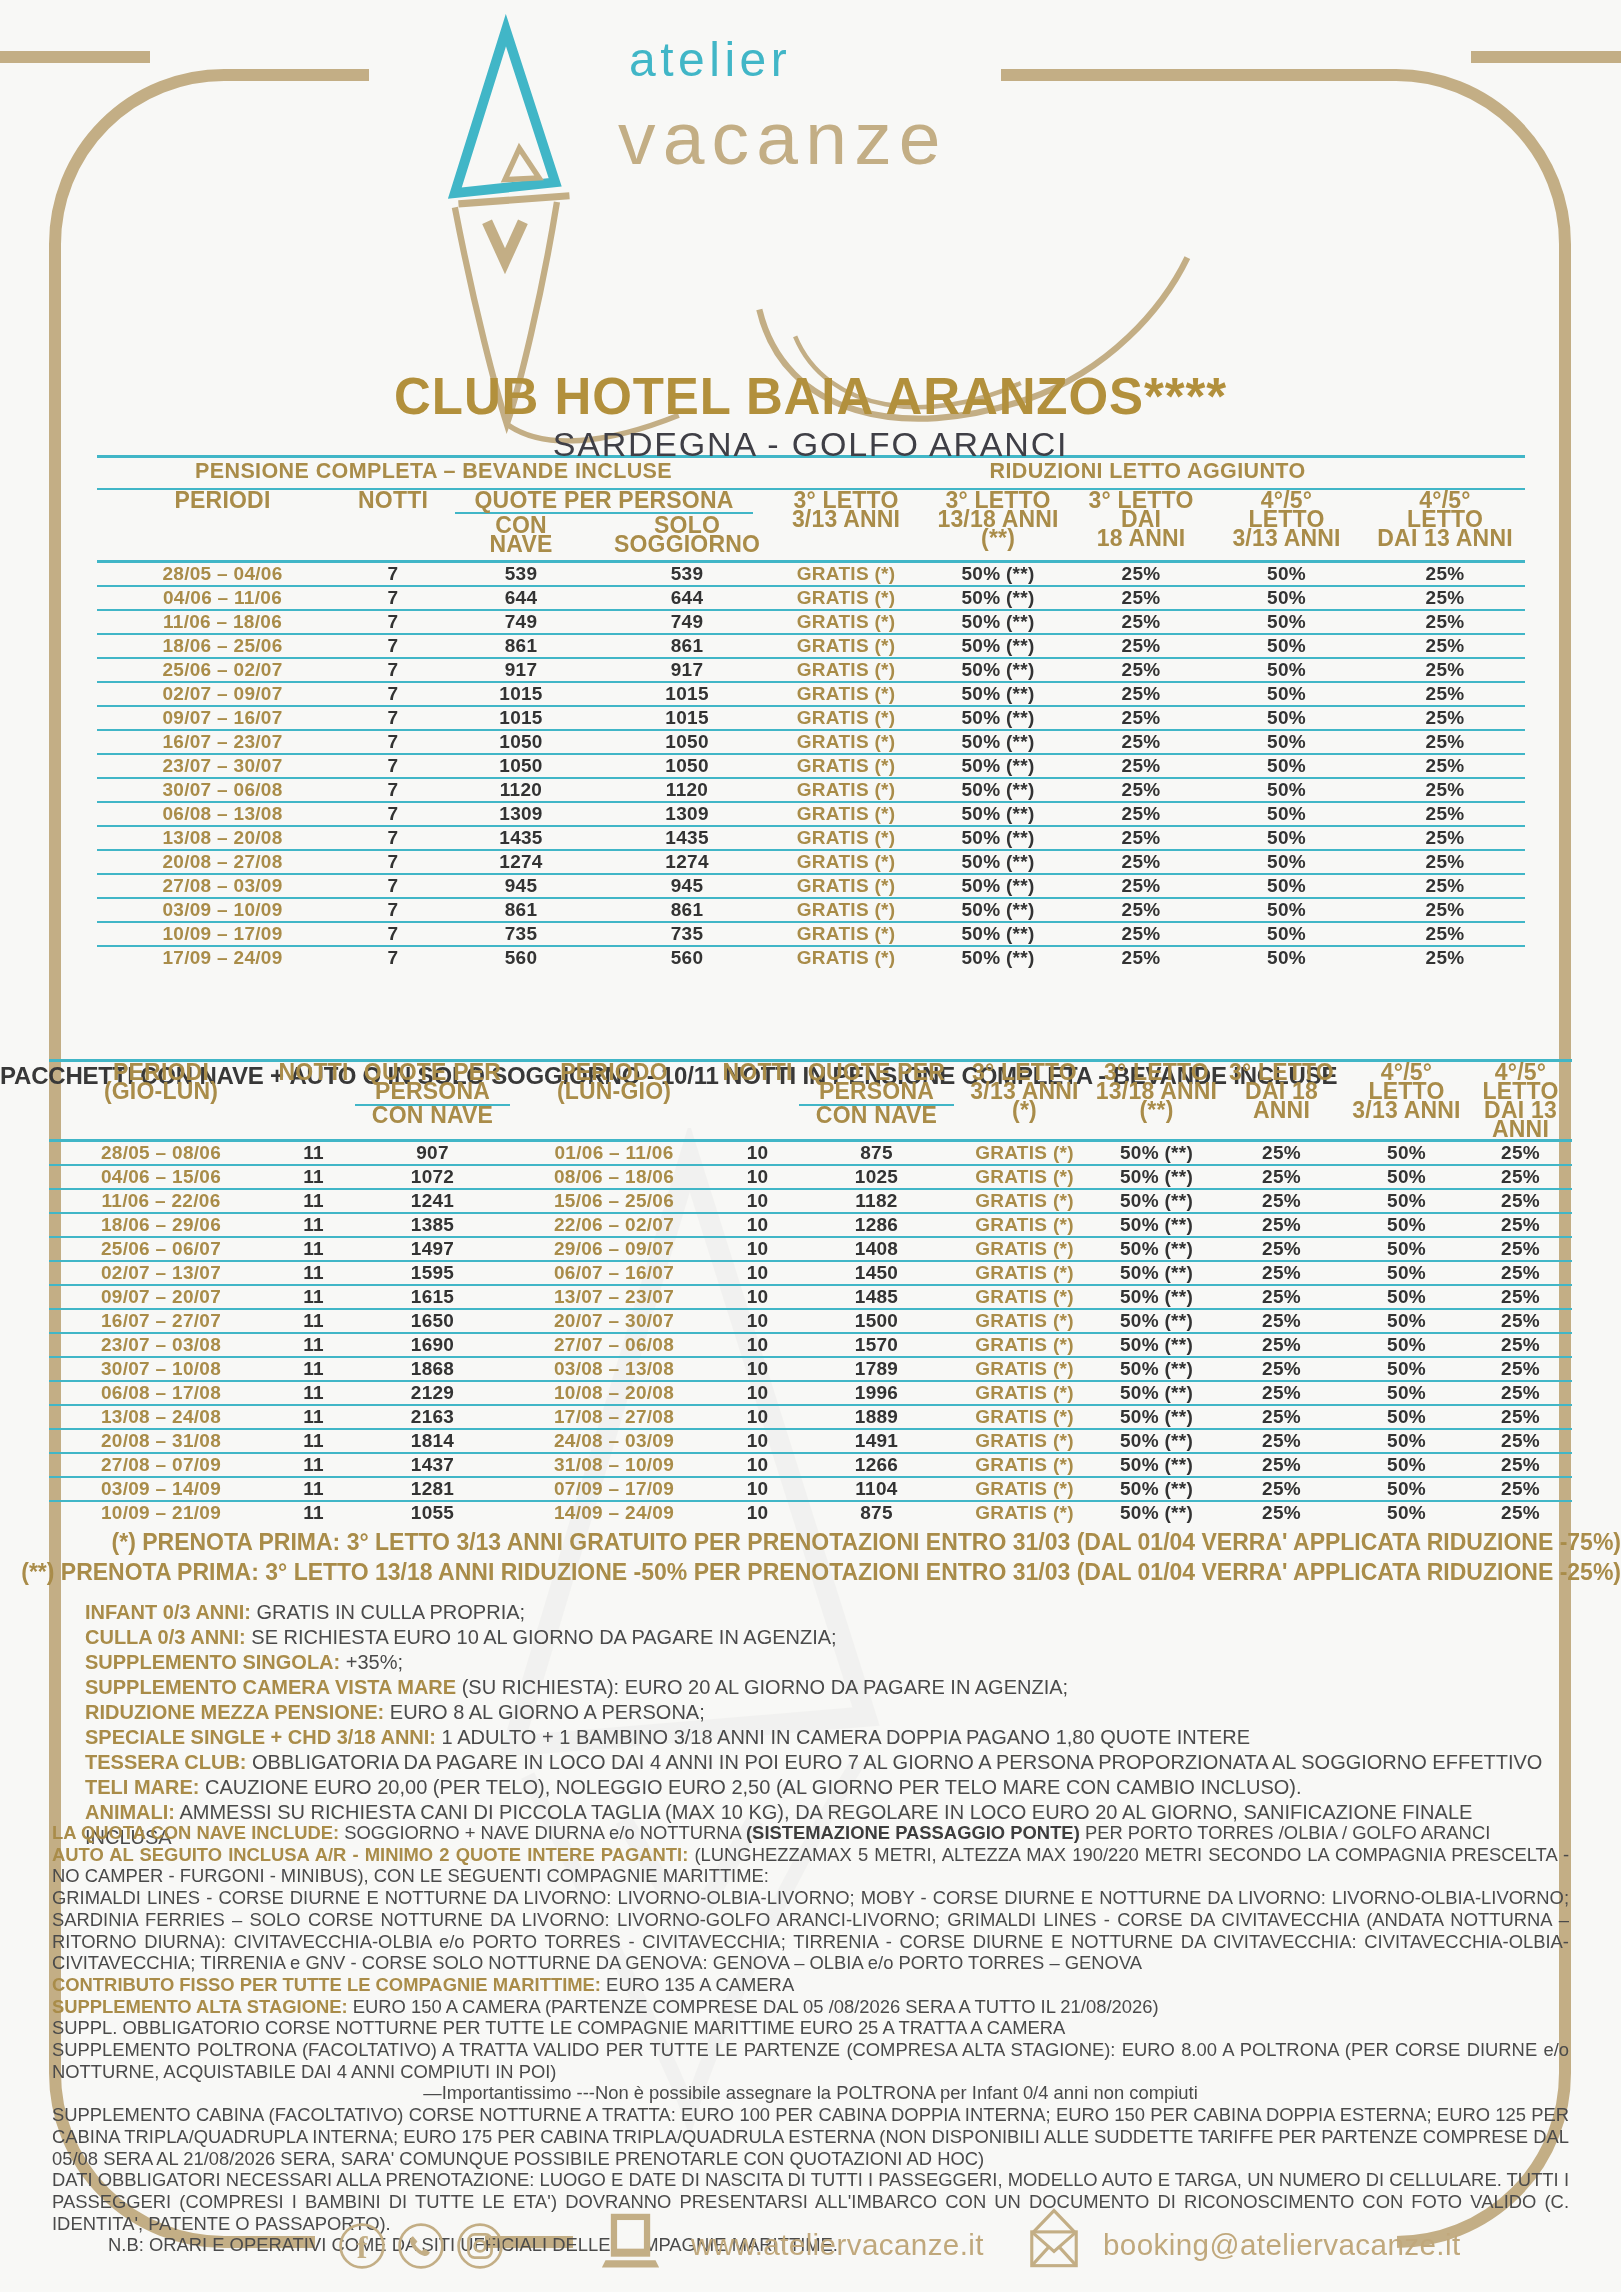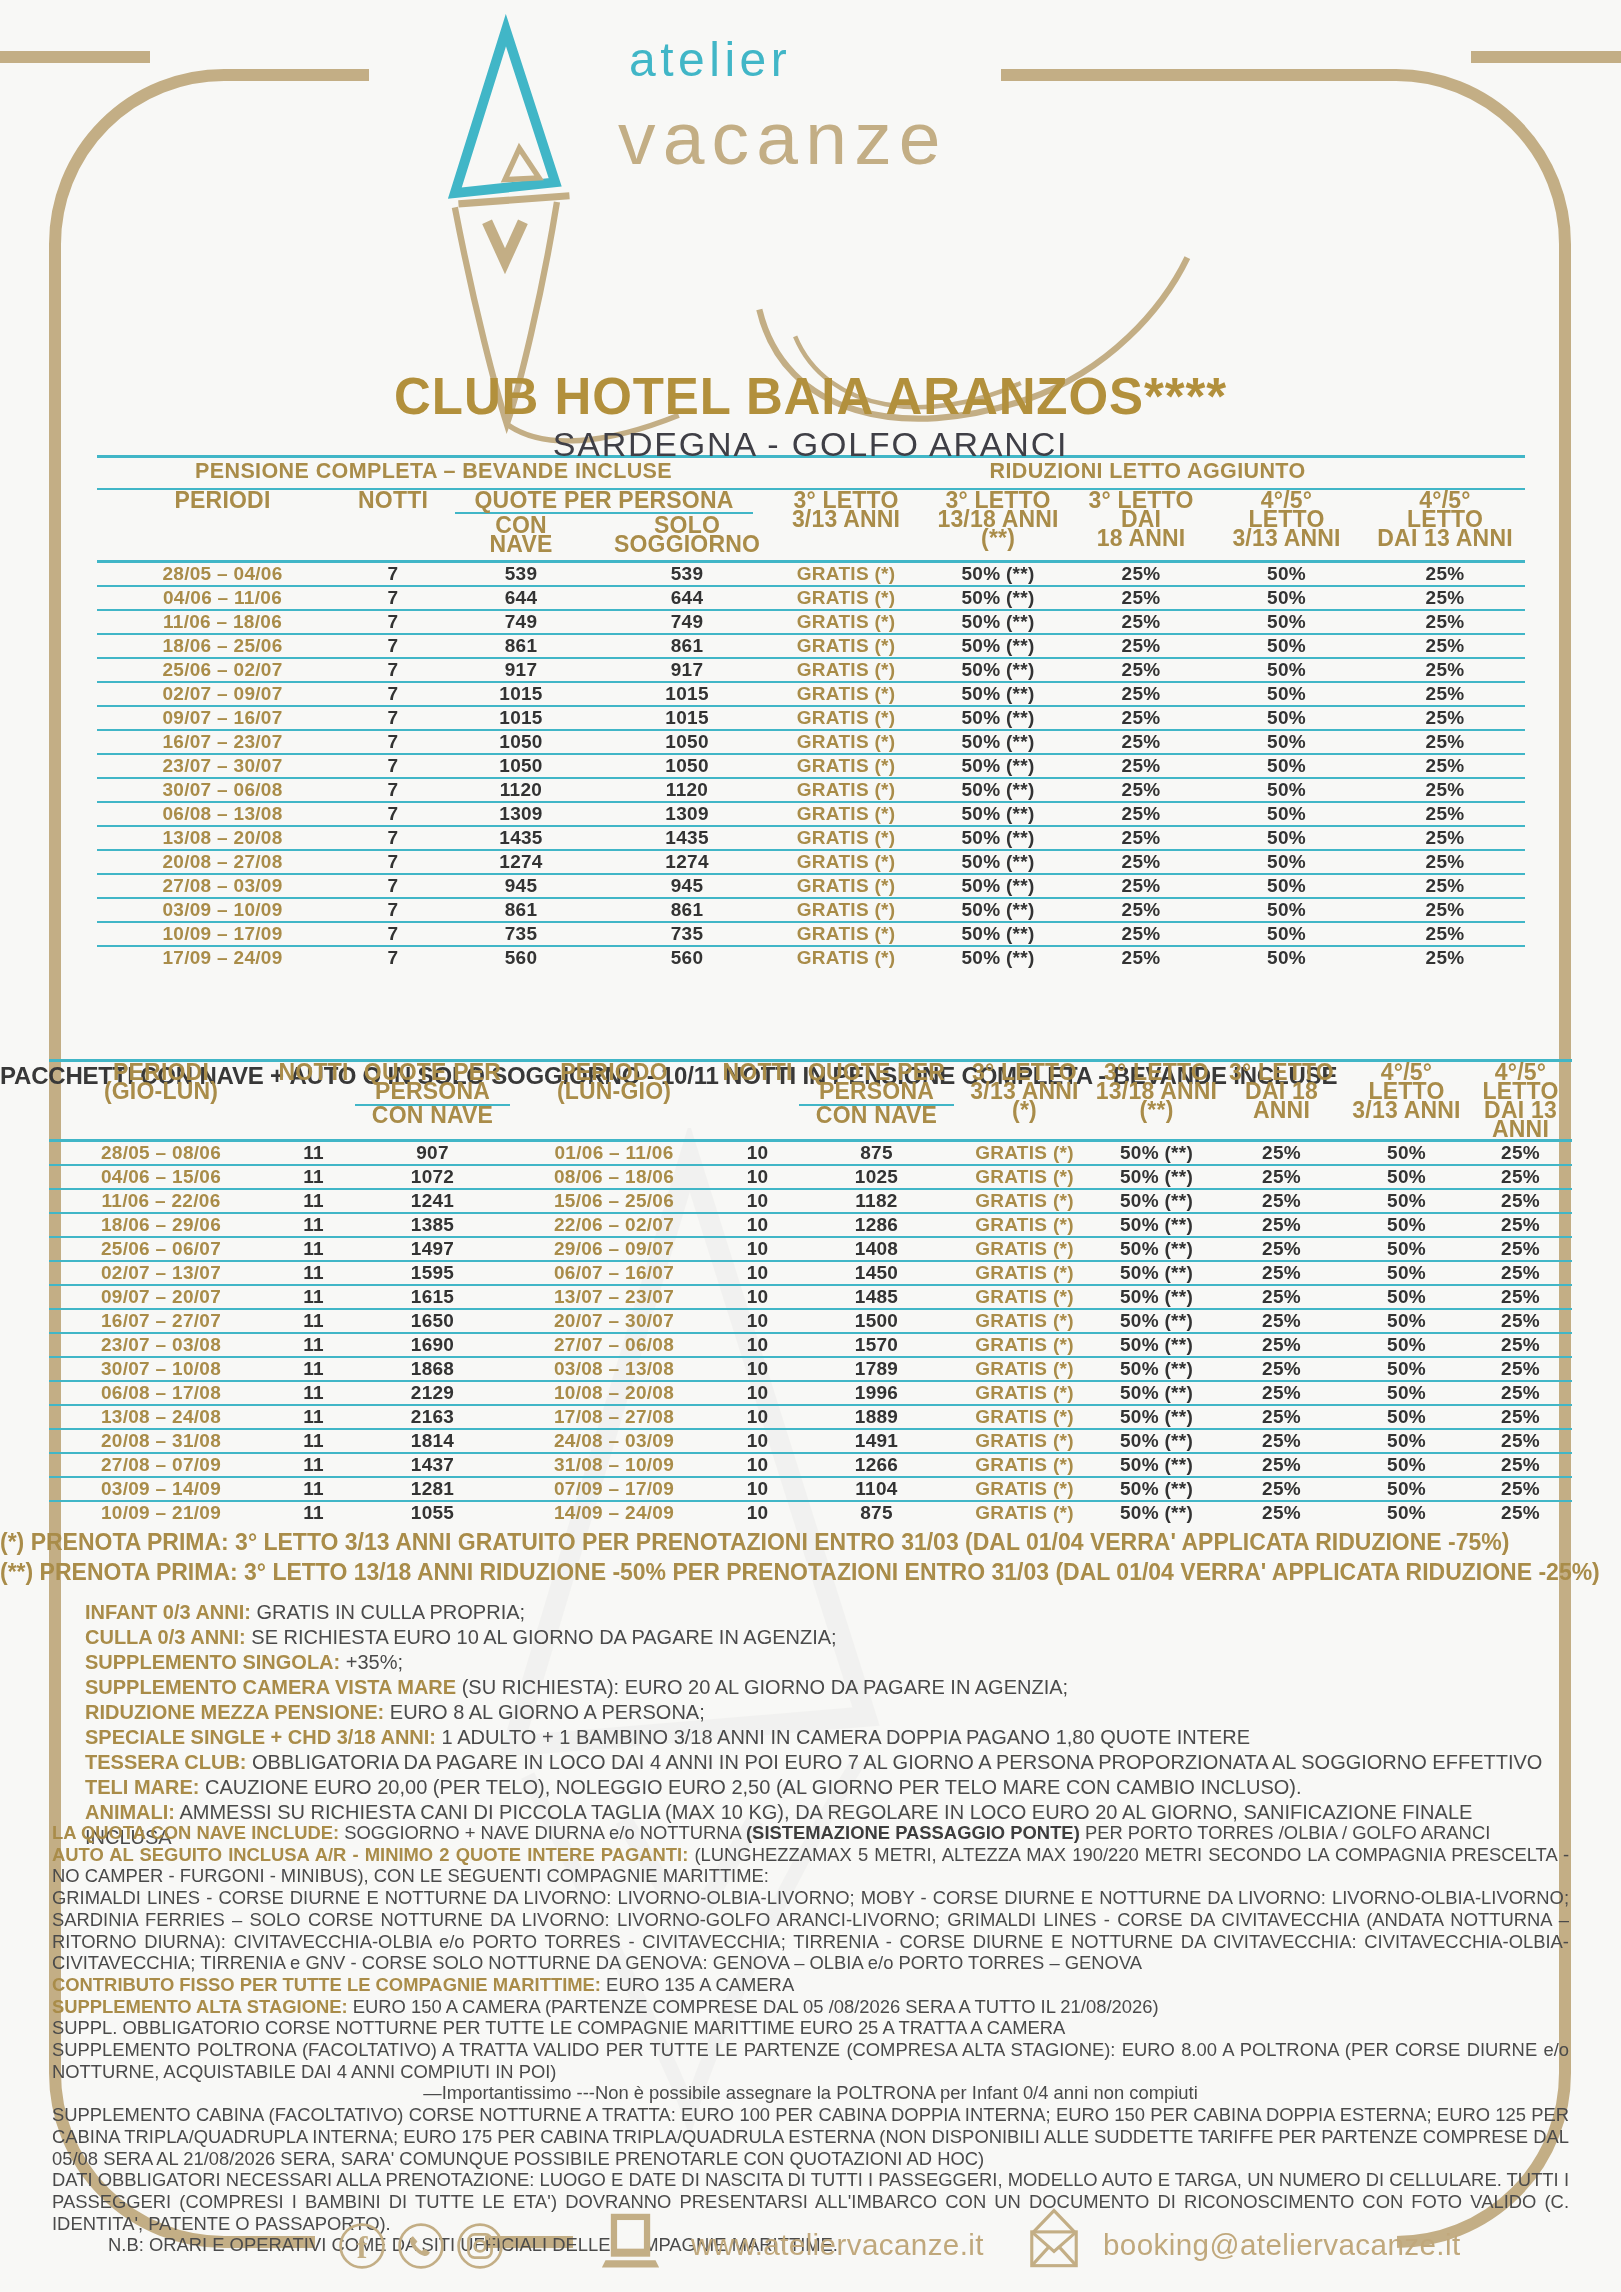--- a/index.html
+++ b/index.html
@@ -59,21 +59,21 @@
   #table2 thead tr{height:72px}
   .tbl tbody tr{border-top:2.7px solid var(--teal)}
   .tbl tbody tr:first-child{border-top:none}
   .tbl td{font-size:19px;height:23px;color:#333;letter-spacing:0.3px}
   .tbl td.gold{color:var(--gold)}
 
   .mid-heading{position:absolute;left:0;top:1062px;width:100%;z-index:3;
                font-size:24px;font-weight:bold;color:var(--dark);letter-spacing:-0.2px}
 
   
-  .prenota{position:absolute;left:0;top:1528px;width:100%;text-align:left;z-index:3;
+  .prenota{position:absolute;left:0;top:1528px;width:100%;text-align:right;z-index:3;
            font-size:23px;font-weight:bold;color:var(--gold);line-height:29.6px}
   .info-list{position:absolute;left:85px;top:1600px;width:1469px;z-index:3;
              font-size:20px;line-height:25px}
   .info-row .lab{color:var(--gold);font-weight:bold}
   .info-row .txt{color:var(--body)}
   .fine-print{position:absolute;left:52px;top:1822px;width:1517px;z-index:3;
               font-size:18.4px;line-height:21.7px;color:var(--body)}
   .fine-print p{margin:0}
   .fp-label{color:var(--gold);font-weight:bold}
   .fp-bold{font-weight:bold;color:#3d3d3d}

